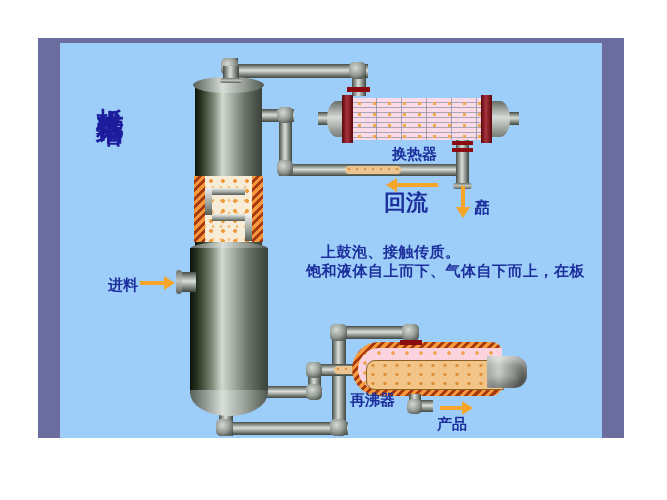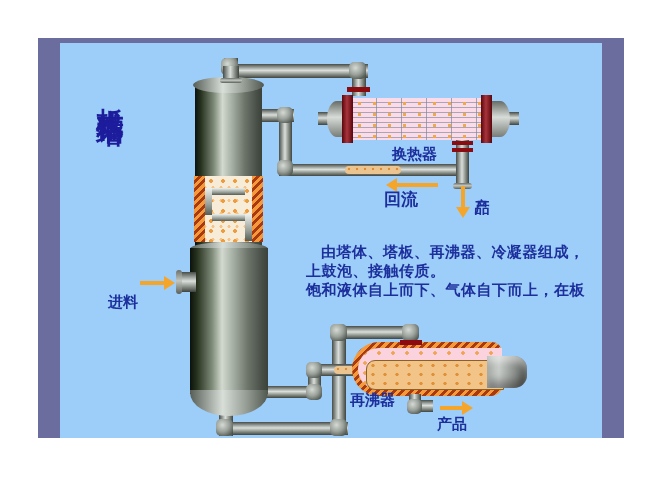--- a/index.html
+++ b/index.html
@@ -155,27 +155,26 @@
   </div>
   <div class="abs" style="left:456px;top:186px;width:14px;height:32px;">
     <div class="arr-shaft" style="left:5px;top:0;width:4px;height:21px;"></div>
     <div class="tri" style="left:0;top:21px;border-top:11px solid #f5a52a;border-left:7px solid transparent;border-right:7px solid transparent;"></div>
   </div>
   <div class="abs" style="left:440px;top:401px;width:34px;height:14px;">
     <div class="arr-shaft" style="left:0;top:5px;width:22px;height:4px;"></div>
     <div class="tri" style="left:22px;top:0;border-left:11px solid #f5a52a;border-top:7px solid transparent;border-bottom:7px solid transparent;"></div>
   </div>
 
-  <div class="abs lbl" style="left:108px;top:276px;margin-top:17px;">进料</div>
+  <div class="abs lbl" style="left:108px;top:276px;">进料</div>
   <div class="abs lbl" style="left:392px;top:145px;">换热器</div>
-  <div class="abs lbl" style="left:384px;top:188px;font-size:17px;">回流</div>
+  <div class="abs lbl" style="left:384px;top:188px;font-size:22px;">回流</div>
   <div class="abs lbl vtext" style="left:472px;top:186px;height:44px;letter-spacing:2px;">产品</div>
   <div class="abs lbl" style="left:350px;top:391px;">再沸器</div>
   <div class="abs lbl" style="left:437px;top:415px;">产品</div>
 
   <div id="description" class="abs">
-    <div class="dline">由塔体、塔板、再沸器、冷凝器组成，</div>
     <div class="dline">上鼓泡、接触传质。</div>
     <div class="dline">饱和液体自上而下、气体自下而上，在板</div>
   </div>
 
 
 </div>
 
 </body></html>

